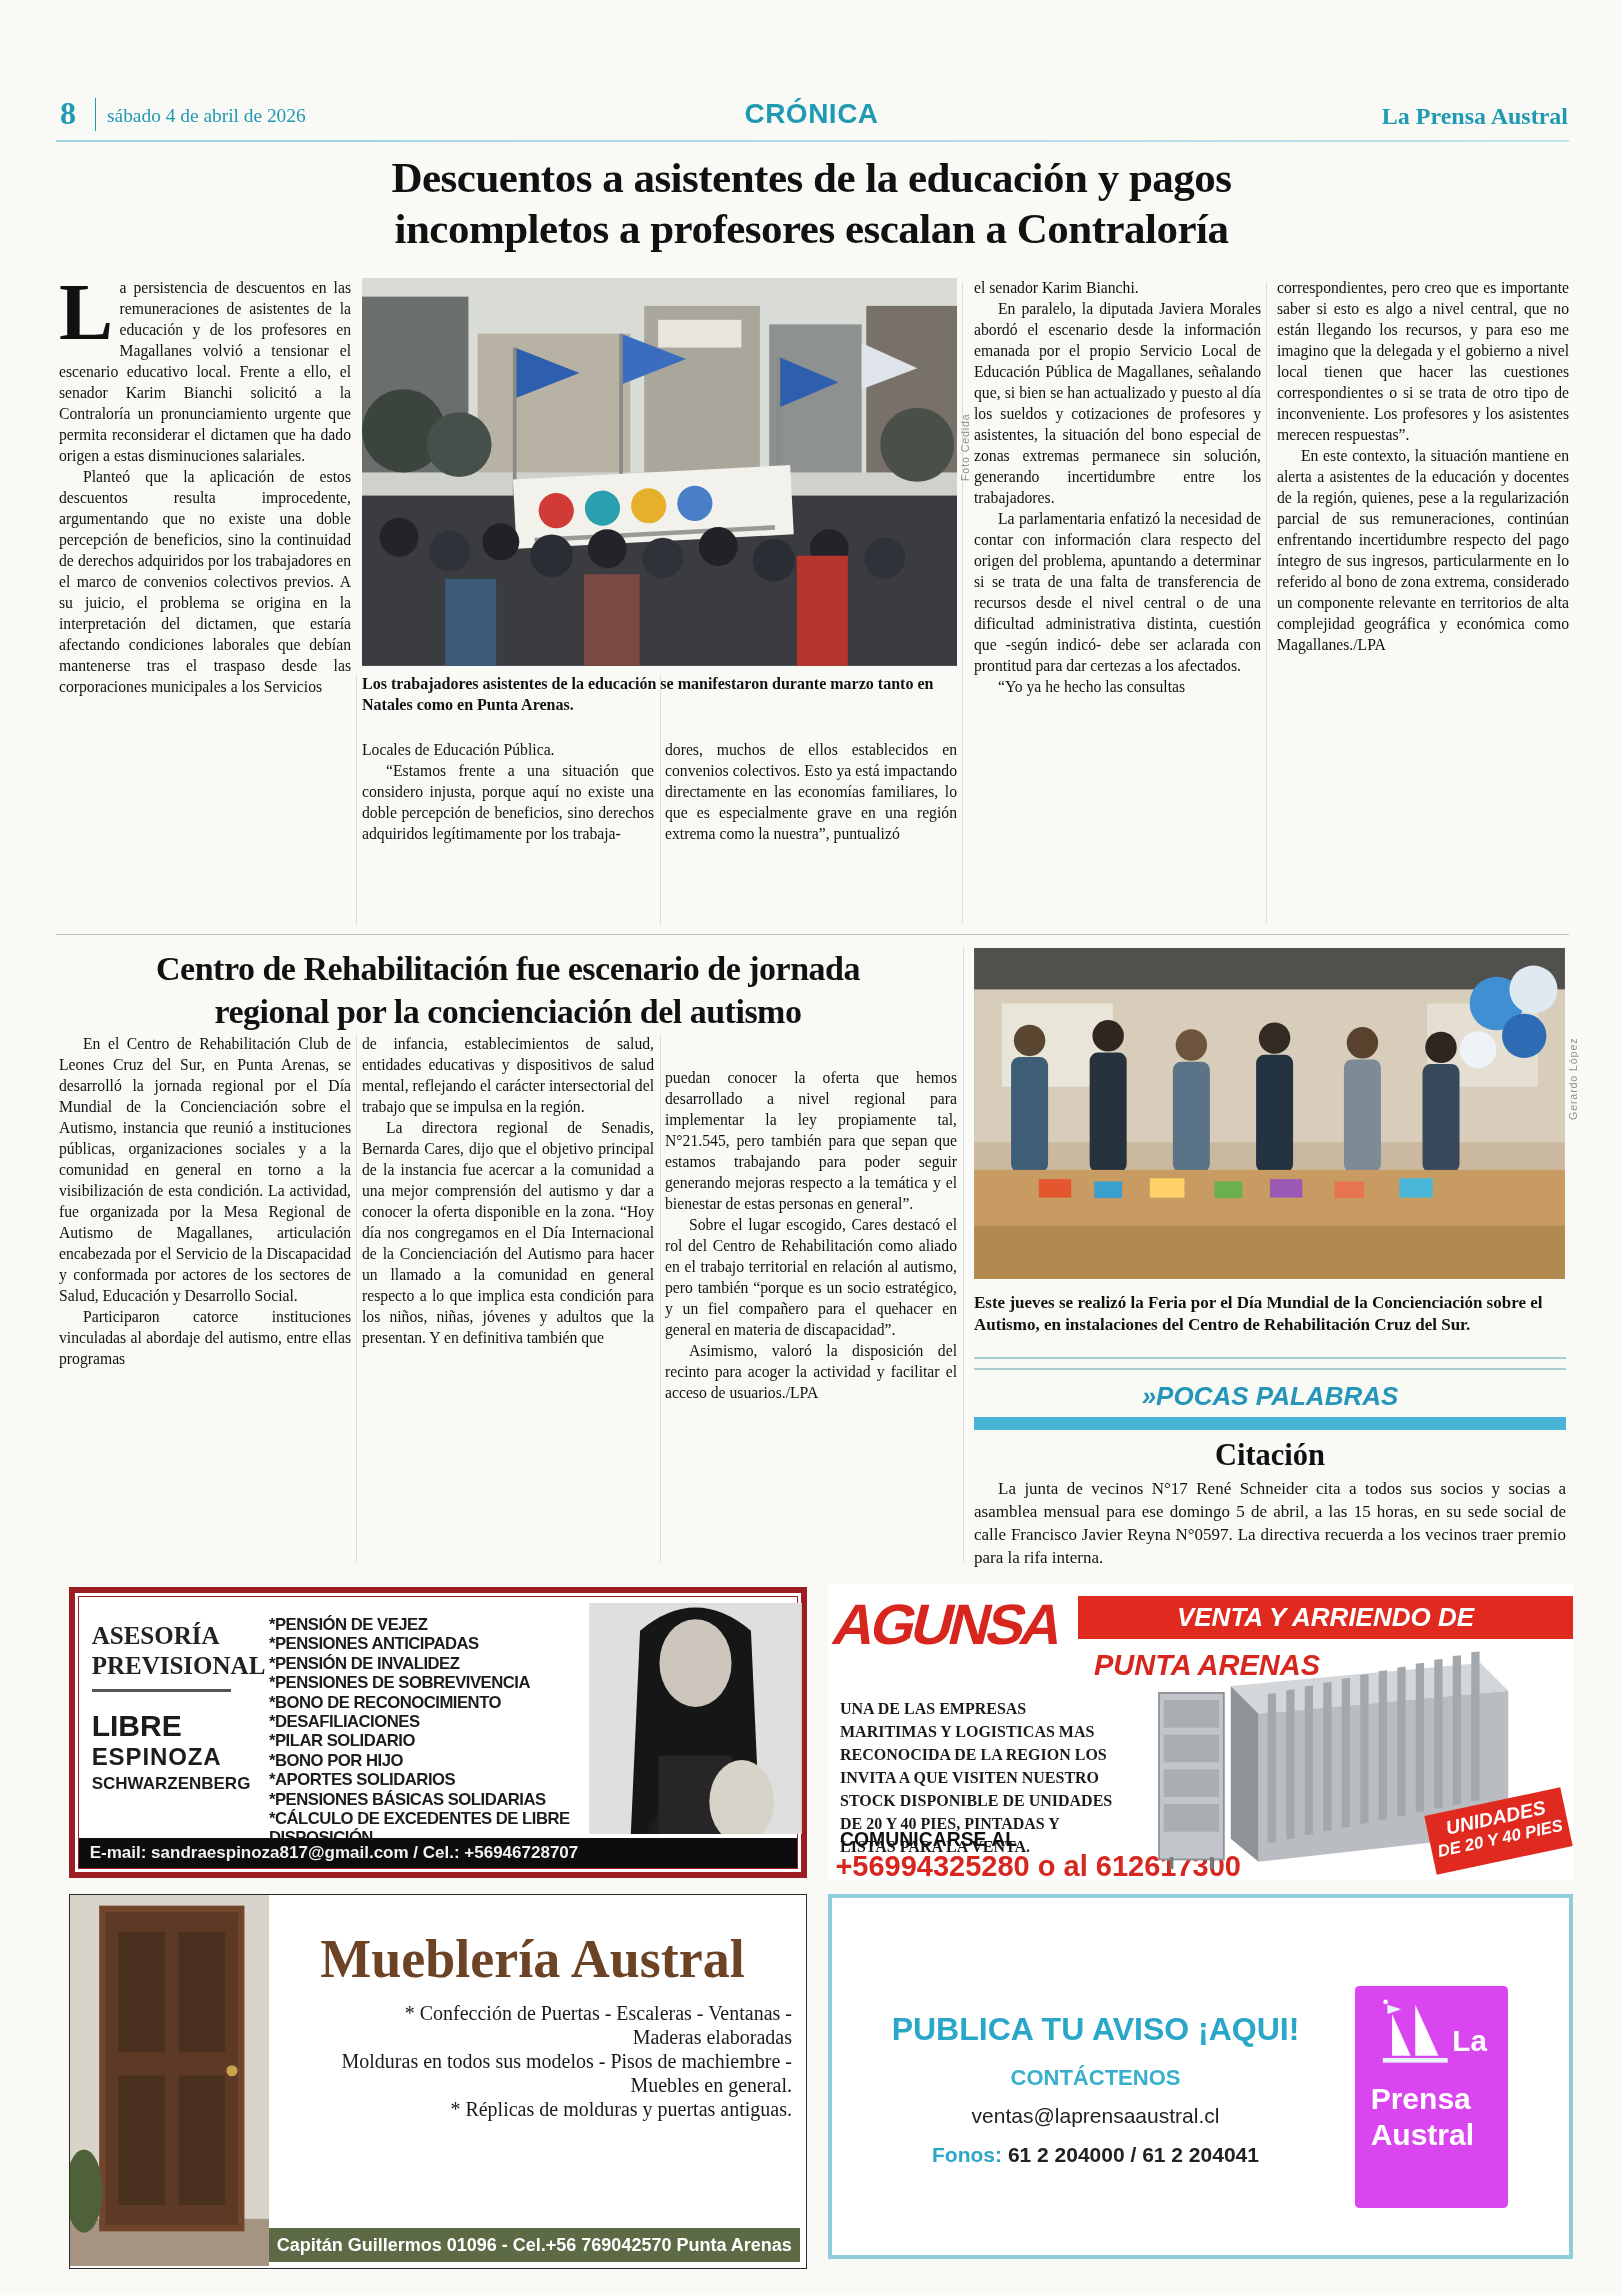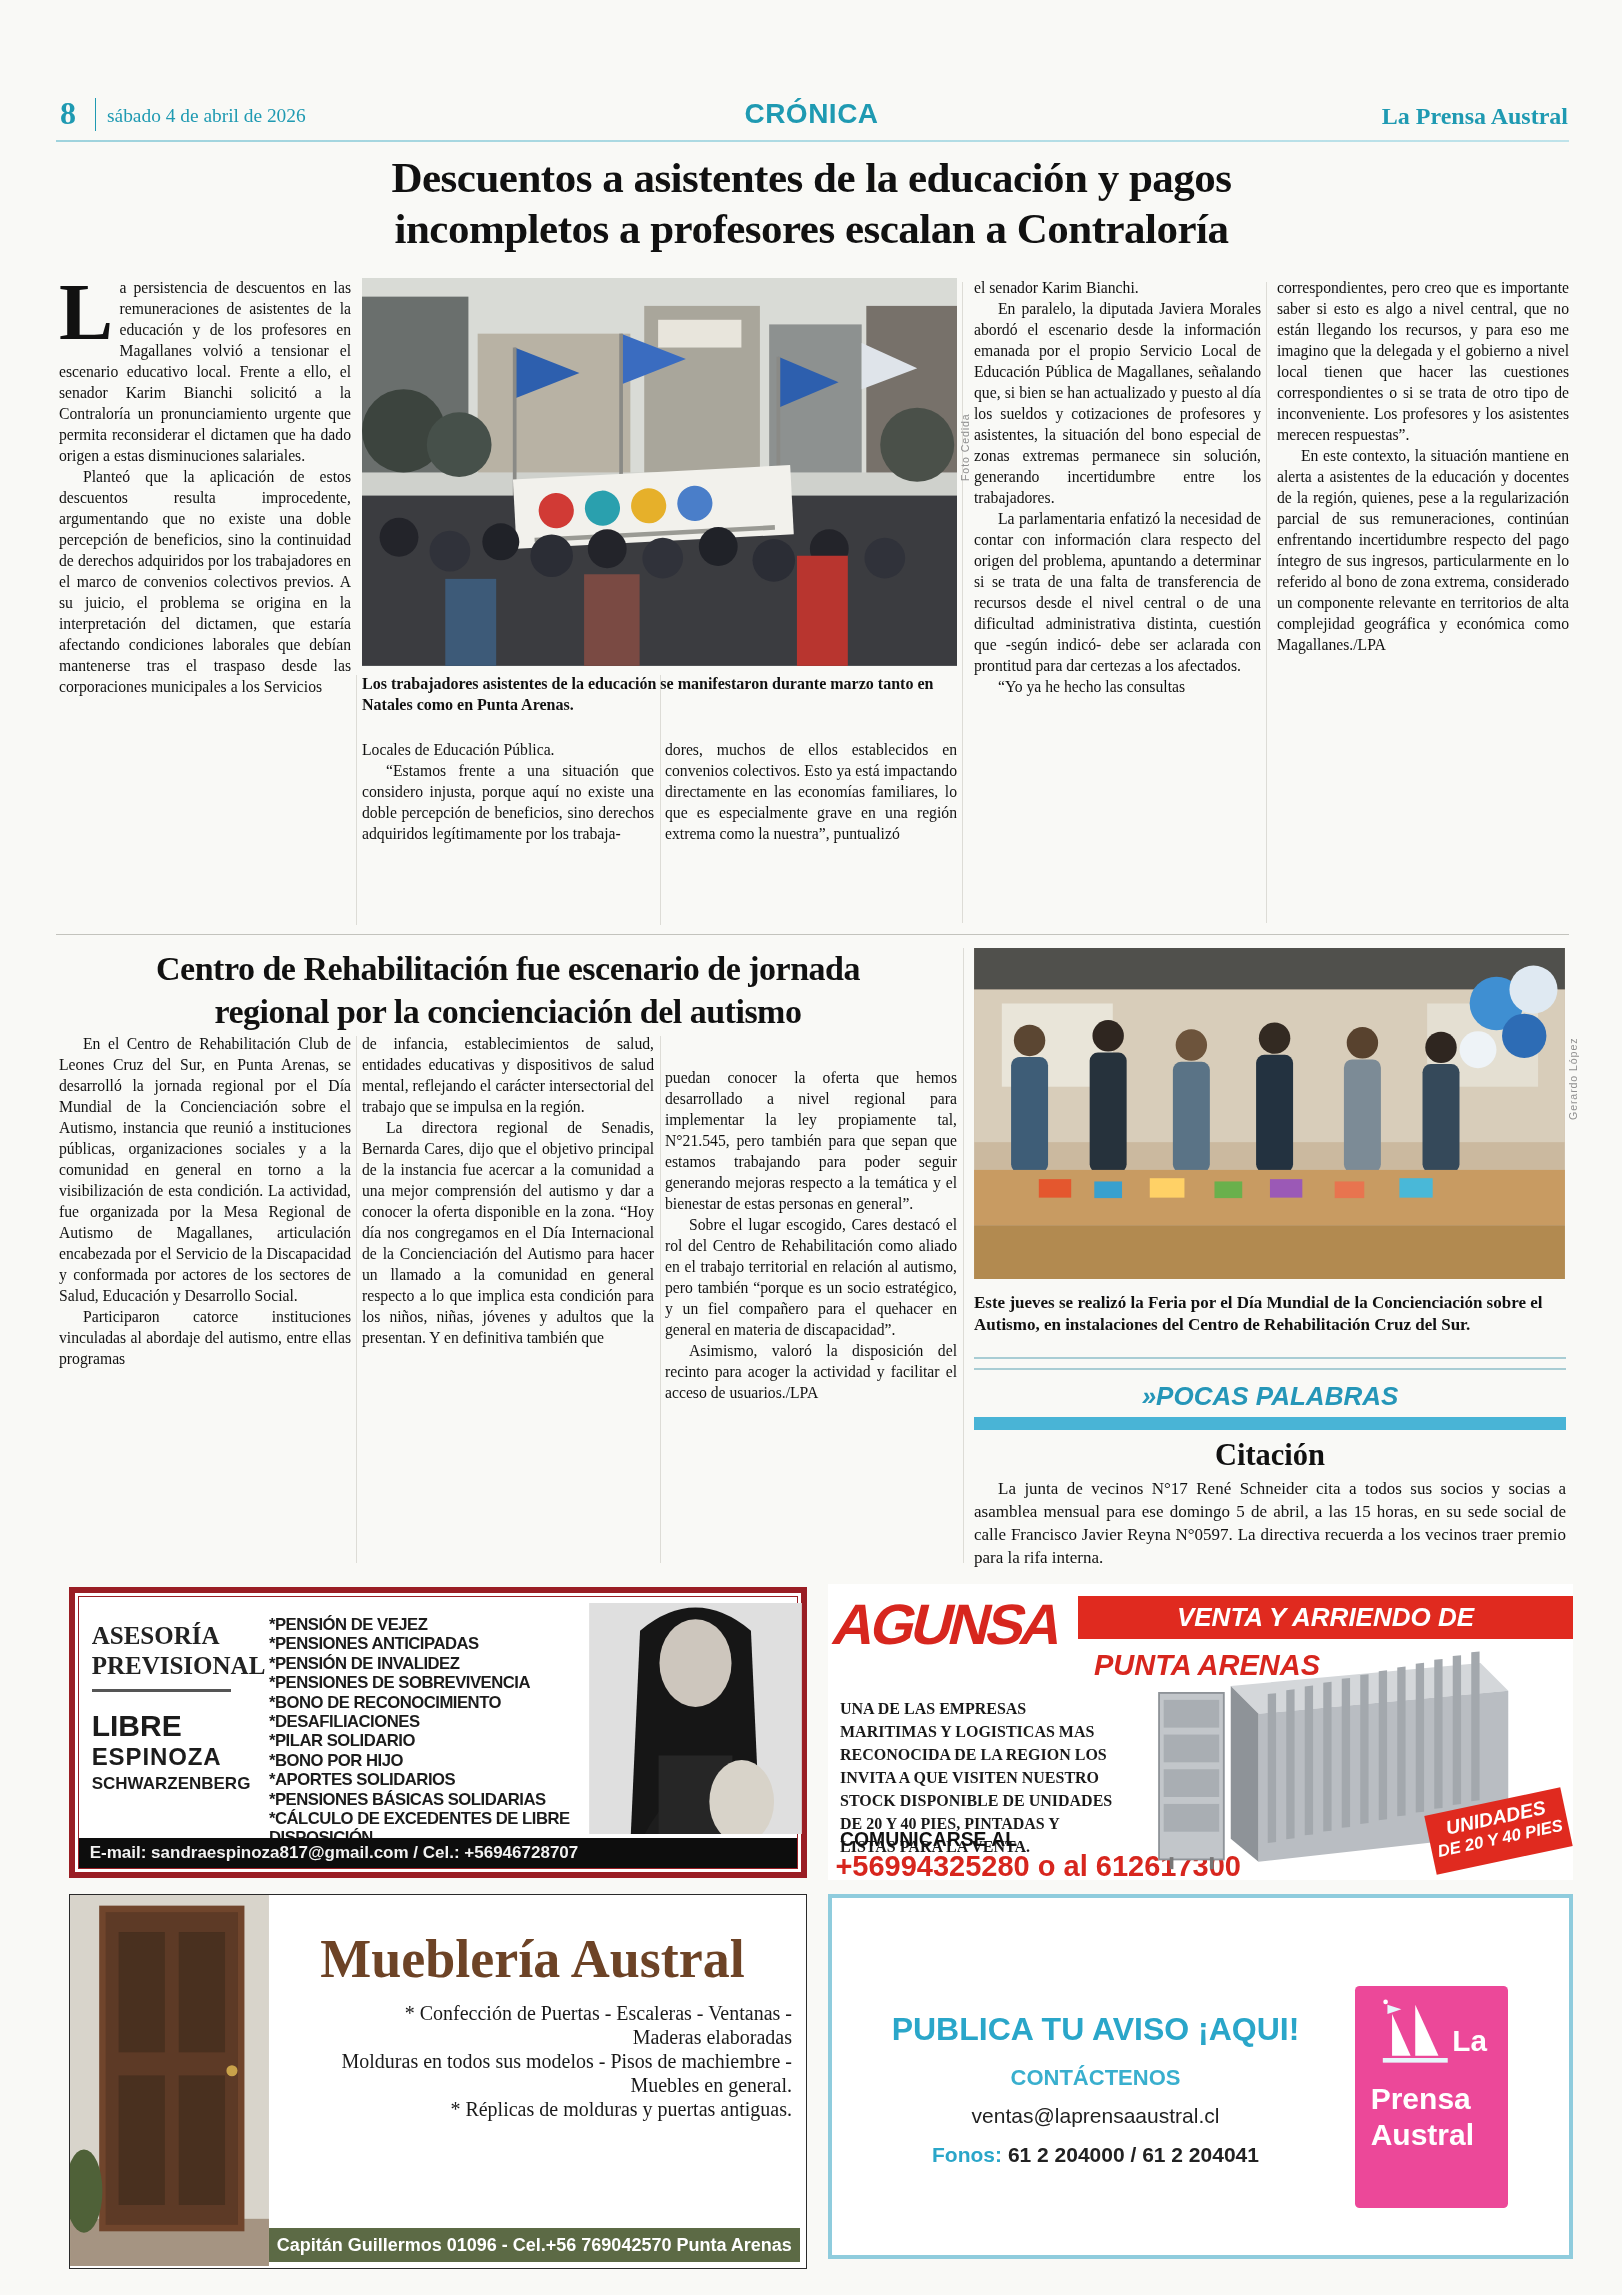--- a/index.html
+++ b/index.html
@@ -300,21 +300,21 @@
 </div>
 
 <div class="adbox" style="left:828px;top:1894px;width:745px;height:365px;border:4.6px solid #8fccdd;box-sizing:border-box;">
   <div class="abs sans" style="left:18.5px;top:113px;width:490px;text-align:center;font-size:32px;font-weight:900;color:#2aa6c9;">PUBLICA TU AVISO ¡AQUI!</div>
   <div class="abs sans" style="left:18.5px;top:167px;width:490px;text-align:center;font-size:22px;font-weight:900;color:#39afce;">CONTÁCTENOS</div>
   <div class="abs sans" style="left:18.5px;top:206px;width:490px;text-align:center;font-size:21px;color:#222;">ventas@laprensaaustral.cl</div>
   <div class="abs sans" style="left:18.5px;top:245px;width:490px;text-align:center;font-size:21px;font-weight:bold;color:#222;">
     <span style="color:#2aa6c9;">Fonos:</span>
     <span>61 2 204000 / 61 2 204041</span>
   </div>
-  <div class="abs" style="left:523px;top:88px;width:153px;height:222px;background:#ec4899;border-radius:4.6px;">
+  <div class="abs" style="left:523px;top:88px;width:153px;height:222px;background:#d946ef;border-radius:4.6px;">
     <svg width="153" height="93" viewBox="0 0 330 200">
       <polygon points="80,150 80,60 120,150" fill="#fff"></polygon>
       <polygon points="130,150 130,40 180,150" fill="#fff"></polygon>
       <polygon points="70,60 70,40 100,50" fill="#e8f6fc"></polygon>
       <circle cx="66" cy="34" r="5" fill="#fff"></circle>
       <rect x="60" y="155" width="140" height="10" fill="#e8f6fc"></rect>
       <text x="210" y="140" font-family="Liberation Sans, sans-serif" font-size="64" font-weight="bold" fill="#fff">La</text>
     </svg>
     <div class="sans" style="color:#fff;font-size:30px;font-weight:bold;padding-left:15.7px;line-height:36px;">
       <div>Prensa</div>

